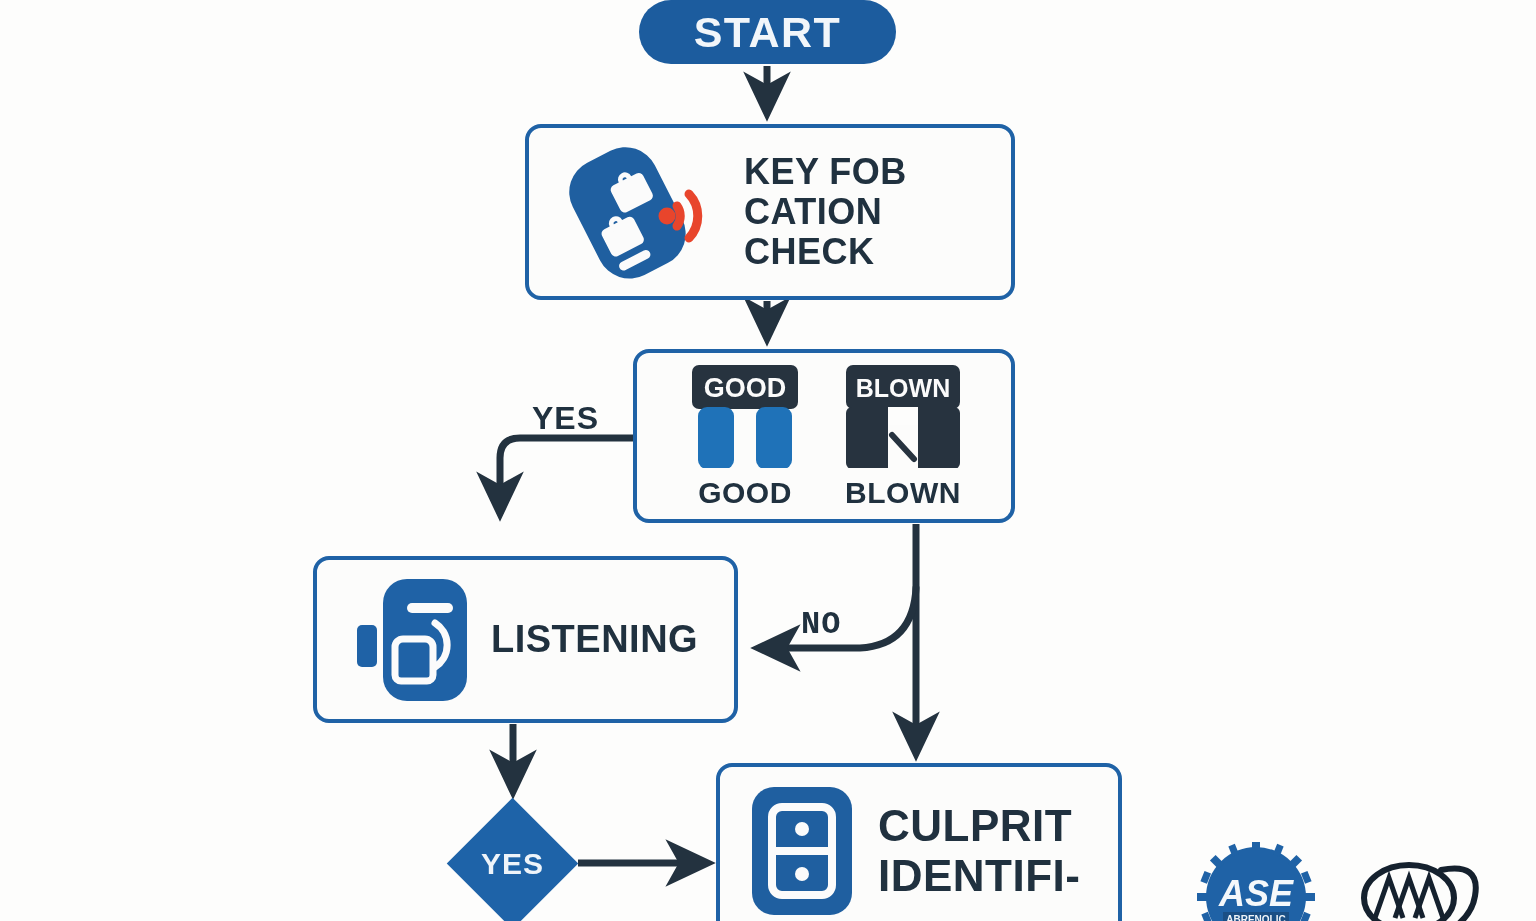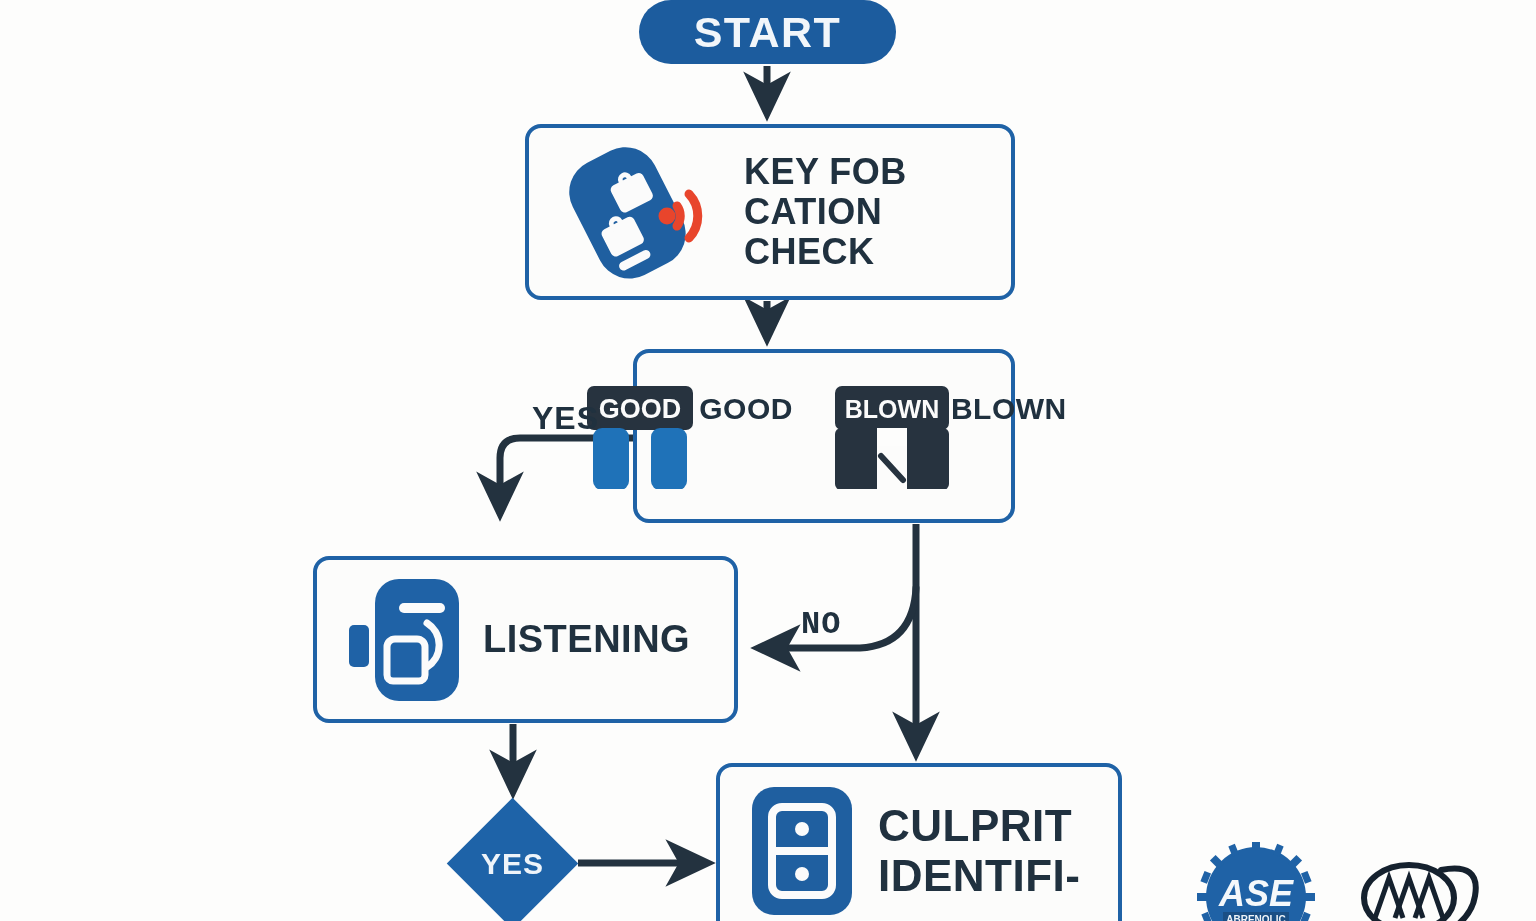--- a/index.html
+++ b/index.html
@@ -74,21 +74,21 @@
     flex-direction: row;
     justify-content: center;
     align-items: center;
     gap: 40px;
   }
   .box-listen {
     left: 313px;
     top: 556px;
     width: 425px;
     height: 167px;
-    padding-left: 32px;
+    padding-left: 40px;
   }
   .box-culprit {
     left: 716px;
     top: 763px;
     width: 406px;
     height: 175px;
     padding-left: 30px;
   }
 
   .box-text {
@@ -105,21 +105,22 @@
   .icon-wrap {
     flex: 0 0 auto;
     display: flex;
     align-items: center;
     justify-content: center;
   }
 
   
   .fuse-item {
     display: flex;
-    align-items: flex-start;
+    flex-direction: column;
+    align-items: center;
   }
   .fuse-caption {
     margin-top: 8px;
     font-size: 30px;
     font-weight: bold;
     color: #20313f;
     letter-spacing: 0.5px;
   }
 
   

